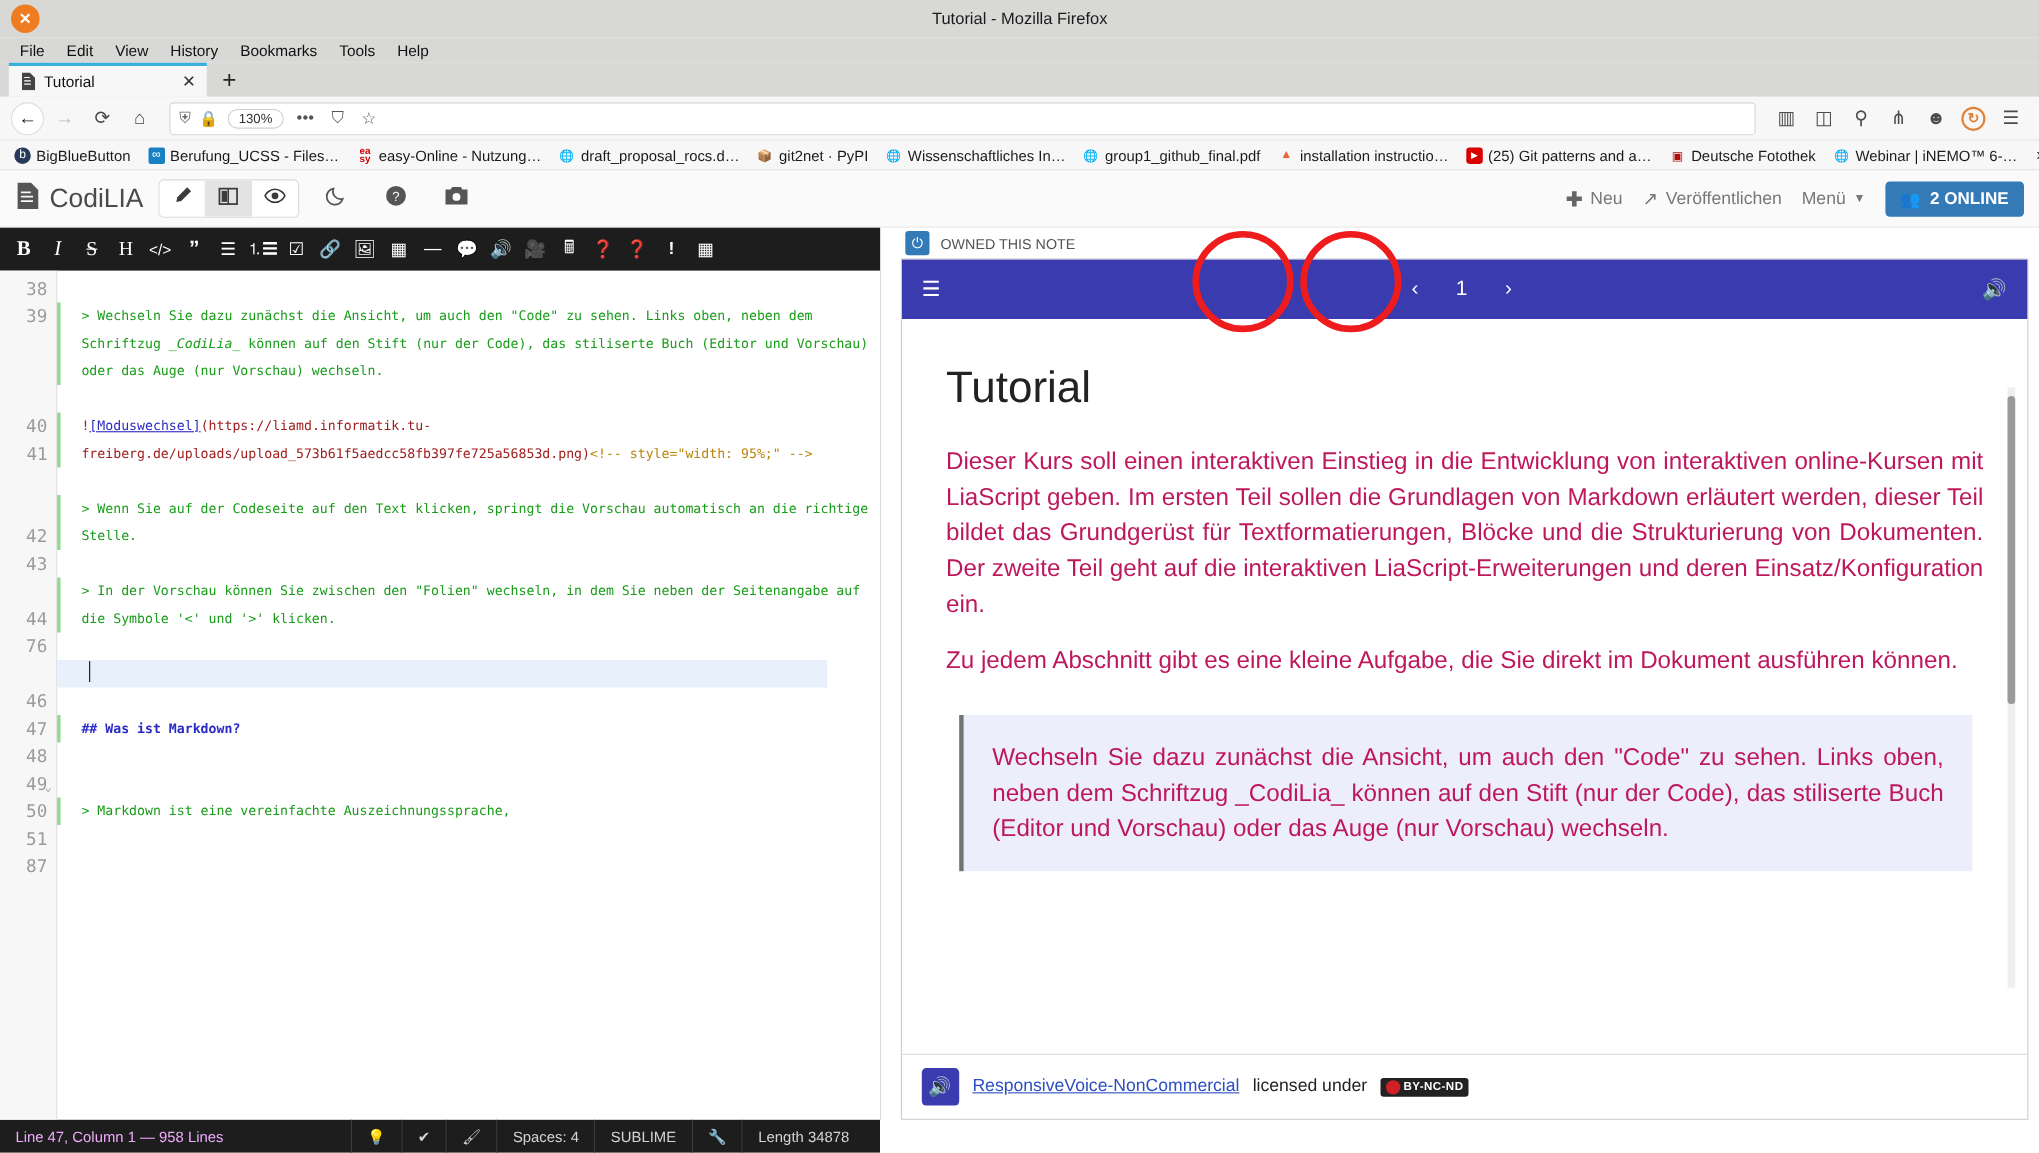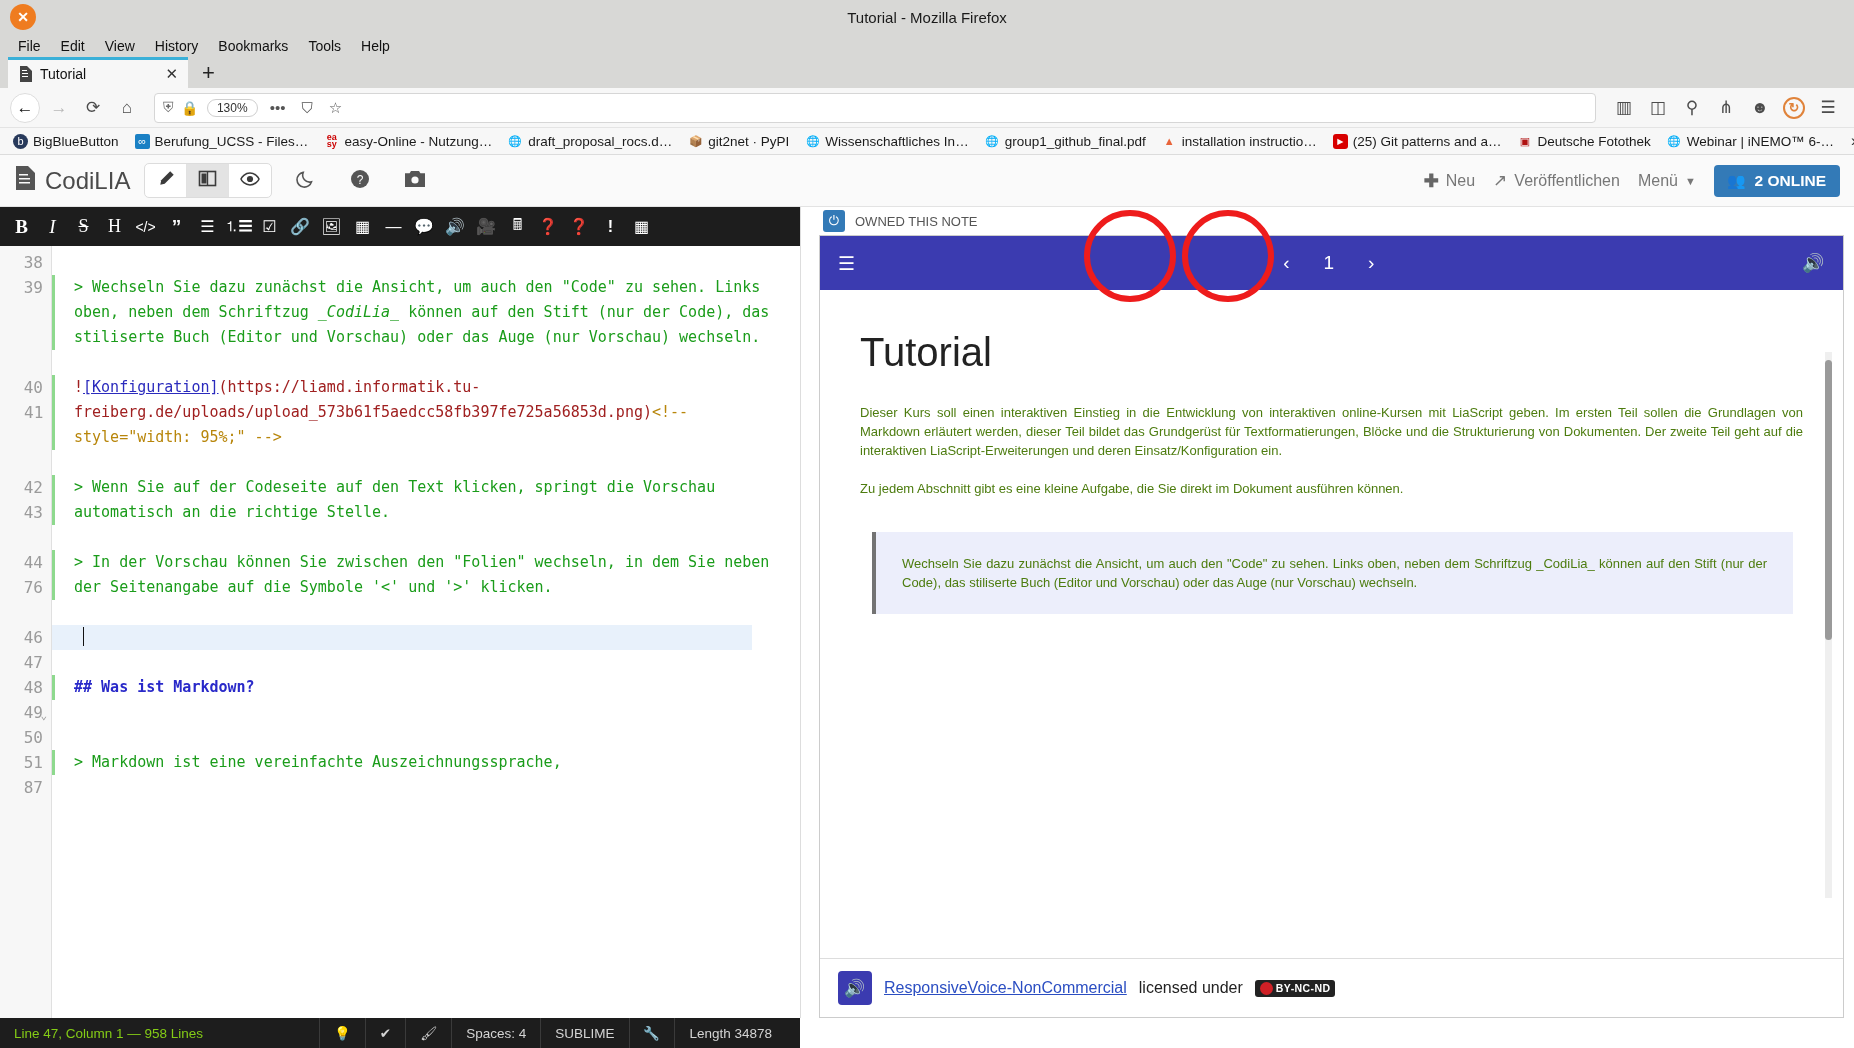--- a/index.html
+++ b/index.html
@@ -122,57 +122,57 @@
   }
   .edscroll { flex:1; overflow:hidden; position:relative; display:flex; }
   .gutter { width:52px; flex:none; background:#f7f7f7; border-right:1px solid #e0e0e0; padding-top:4px;}
   .codearea { flex:1; position:relative; padding-top:4px; }
   .ln {
     font-family:"DejaVu Sans Mono","Liberation Mono", monospace;
     font-size:16px; color:#9b9b9b; text-align:right; padding-right:8px; line-height:25px; height:25px;
   }
   .cl {
     font-family:"DejaVu Sans Mono","Liberation Mono", monospace;
-    font-size:15px; line-height:25px; white-space:pre-wrap; padding-left:22px; color:#333;
+    font-size:12px; line-height:25px; white-space:pre-wrap; padding-left:22px; color:#333;
   }
   .green { color:#1a9c1a; }
   .blue-link { color:#2b2bbd; text-decoration:underline; }
   .red { color:#a02020; }
   .orange { color:#b8860b; }
   .hdgblue { color:#2929c9; font-weight:bold; }
   .active-line { background:#e8f1fb; }
   .mark { position:absolute; left:0; width:3px; top:0; bottom:0; background:#8ed98e; }
   .fold { position:absolute; right:4px; top:3px; color:#999; font-size:11px; }
   .caret { display:inline-block; width:1px; height:19px; background:#111; vertical-align:-4px; }
 
   .statusbar {
     height: 30px; background:#1d1d1d; color:#d4d4d4; display:flex; align-items:center;
     font-size:13.5px; padding: 0 14px; width:800px;
   }
   .statusbar .sright { margin-left:auto; display:flex; align-items:center; }
   .statusbar .sseg { padding: 0 14px; border-left:1px solid #3a3a3a; display:flex; align-items:center; height:30px;}
-  .statusbar .dim { color:#84cc16; }
+  .statusbar .dim { color:#f0abfc; }
 
   
   .previewpane { flex:1; background:#fff; display:flex; flex-direction:column; min-height:0; position:relative;
                  border-left:1px solid #ddd; }
   .ownedbar { height:28px; display:flex; align-items:center; gap:10px; padding: 0 22px; font-size:13px; color:#555; }
   .ownedbar .oicon { width:22px;height:22px;border-radius:3px;background:#337ab7;color:#fff;
                      display:flex;align-items:center;justify-content:center;font-size:13px;}
   .liaframe { flex:1; margin: 0 10px 0 18px; border:1px solid #ccc; display:flex; flex-direction:column; min-height:0; }
   .liatop {
     height: 54px; background:#3b3bb0; display:flex; align-items:center; color:#fff; padding: 0 18px;
   }
   .liatop .lmenu { font-size:19px; cursor:pointer; }
   .liatop .lnav { margin:0 auto; display:flex; align-items:center; gap:30px; font-size:19px; }
   .liatop .lnav .arw { cursor:pointer; padding: 0 4px; }
   .liatop .lsound { font-size:18px; cursor:pointer; }
   .liabody { flex:1; overflow:hidden; padding: 26px 40px 0 40px; position:relative; }
   .liabody h1 { font-size:40px; font-weight:400; color:#222; margin: 14px 0 28px 0; }
-  .liabody p { font-size:13px; line-height:1.48; color:#4d7c0f; text-align:justify; margin: 0 0 18px 0; }
+  .liabody p { font-size:22px; line-height:1.48; color:#be185d; text-align:justify; margin: 0 0 18px 0; }
   .quote {
     border-left:4px solid #737373; background:#eceefb; padding: 22px 26px; margin: 34px 10px 0 12px;
   }
   .quote p { margin:0; }
   .liafoot {
     border-top:1px solid #ddd; padding: 12px 18px; display:flex; align-items:center; gap:12px; font-size:16px; color:#222;
   }
   .liafoot .spk { width:34px;height:34px;border-radius:4px;background:#3b3bb0;color:#fff;
                   display:flex;align-items:center;justify-content:center;font-size:17px;}
   .liafoot a { color:#2b4ec2; text-decoration:underline;text-align:right; }
@@ -421,21 +421,21 @@
             <div class="ln" style="height: 25px;">48</div>
             <div class="ln" style="height: 25px; position: relative;">49<span class="fold">⌄</span></div>
             <div class="ln" style="height: 25px;">50</div>
             <div class="ln" style="height: 25px;">51</div>
             <div class="ln" style="height: 25px;">87</div>
           </div>
         <div class="codearea" id="codearea">
             <div class="cl" style="position: relative;">&nbsp;</div>
             <div class="cl" style="position: relative;"><span class="mark"></span><span class="green">&gt; Wechseln Sie dazu zunächst die Ansicht, um auch den "Code" zu sehen. Links oben, neben dem Schriftzug </span><span class="green" style="font-style: italic;">_CodiLia_</span><span class="green"> können auf den Stift (nur der Code), das stiliserte Buch (Editor und Vorschau) oder das Auge (nur Vorschau) wechseln.</span></div>
             <div class="cl" style="position: relative;">&nbsp;</div>
-            <div class="cl" style="position: relative;"><span class="mark"></span><span class="red">!</span><span class="blue-link">[Konfiguration]</span><span class="red">(https://liamd.informatik.tu-freiberg.de/uploads/upload_573b61f5aedcc58fb397fe725a56853d.png)</span><span class="orange">&lt;!-- style="width: 95%;" --&gt;</span></div>
+            <div class="cl" style="position: relative;"><span class="mark"></span><span class="red">!</span><span class="blue-link">[Moduswechsel]</span><span class="red">(https://liamd.informatik.tu-freiberg.de/uploads/upload_573b61f5aedcc58fb397fe725a56853d.png)</span><span class="orange">&lt;!-- style="width: 95%;" --&gt;</span></div>
             <div class="cl" style="position: relative;">&nbsp;</div>
             <div class="cl" style="position: relative;"><span class="mark"></span><span class="green">&gt; Wenn Sie auf der Codeseite auf den Text klicken, springt die Vorschau automatisch an die richtige Stelle.</span></div>
             <div class="cl" style="position: relative;">&nbsp;</div>
             <div class="cl" style="position: relative;"><span class="mark"></span><span class="green">&gt; In der Vorschau können Sie zwischen den "Folien" wechseln, in dem Sie neben der Seitenangabe auf die Symbole '&lt;' und '&gt;' klicken.</span></div>
             <div class="cl" style="position: relative;">&nbsp;</div>
             <div class="cl active-line" style="position: relative; width: 700px;">&nbsp;<span class="caret"></span></div>
             <div class="cl" style="position: relative;">&nbsp;</div>
             <div class="cl" style="position: relative;"><span class="mark"></span><span class="hdgblue">## Was ist Markdown?</span></div>
             <div class="cl" style="position: relative;">&nbsp;</div>
             <div class="cl" style="position: relative;">&nbsp;</div>

